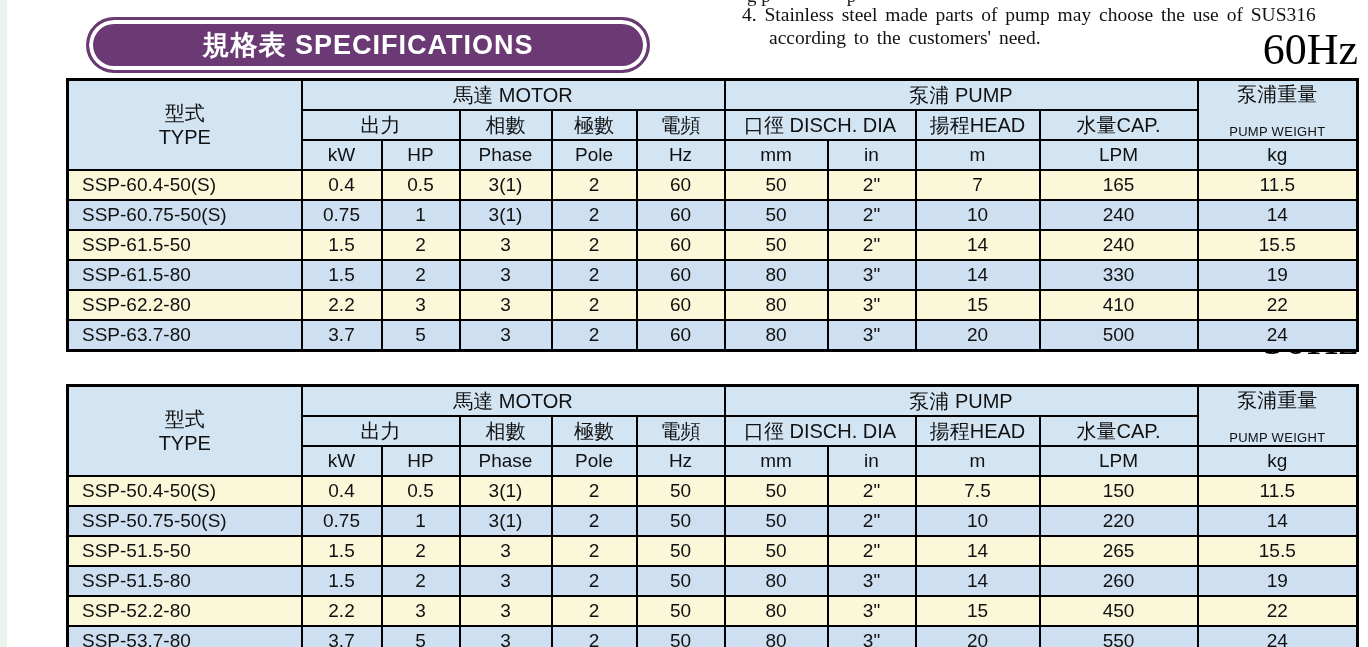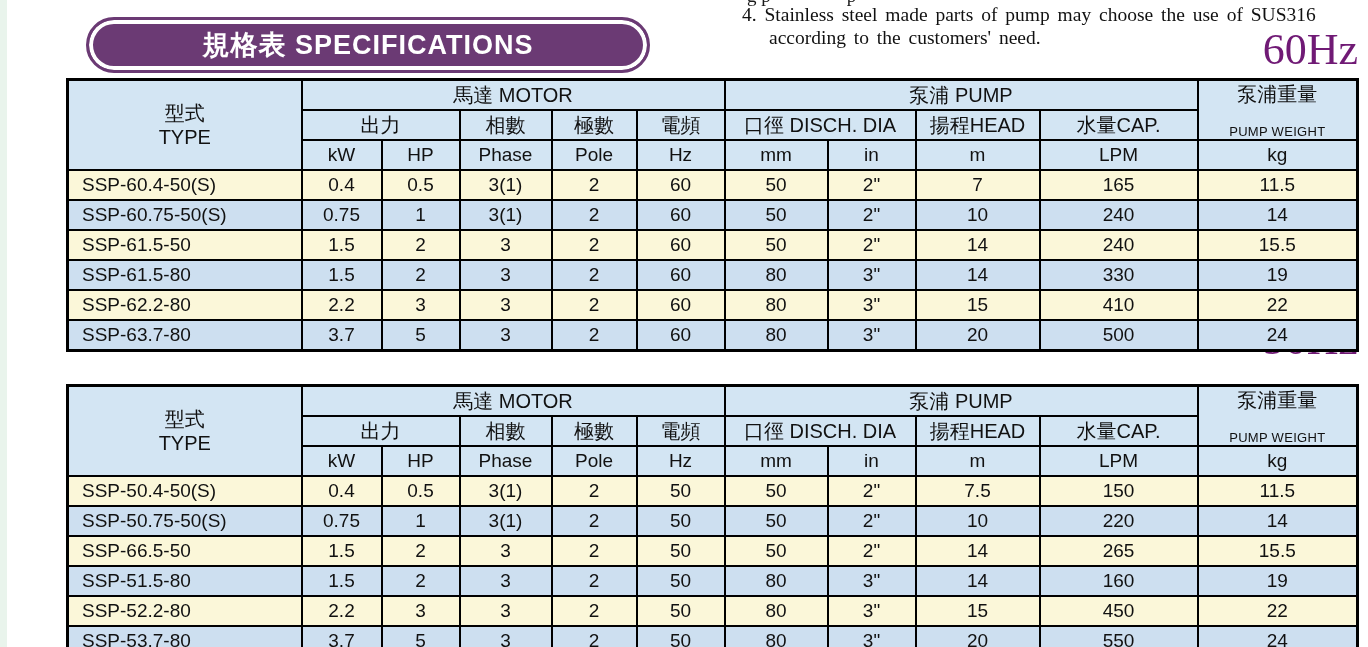--- a/index.html
+++ b/index.html
@@ -24,21 +24,21 @@
   .title-badge {
     position:absolute; left:86px; top:17px; width:558px; height:50px;
     background:#6b3a74; border:3px solid #6b3a74; border-radius:30px;
     box-shadow: inset 0 0 0 4px #ffffff;
     display:flex; align-items:center; justify-content:center;
     color:#ffffff; font-size:27px; font-weight:bold; letter-spacing:1px;
   }
 
   .freq-label {
     position:absolute; right:10px;
-    font-family:"Liberation Serif", serif; font-size:44px; color:#701a75;
+    font-family:"Liberation Serif", serif; font-size:44px; color:#000000;
     line-height:44px;
   }
   #freq-60 { top:28px; }
   #freq-50 { top:318px; }
 
   table.spec-table {
     position:absolute; left:66px; width:1290px;
     border-collapse:collapse; table-layout:fixed;
     font-size:19px; color:#111; border:3px solid #000;
   }
@@ -280,21 +280,21 @@
           <td>3(1)</td>
           <td>2</td>
           <td>50</td>
           <td>50</td>
           <td>2"</td>
           <td>10</td>
           <td>220</td>
           <td>14</td>
         </tr>
         <tr class="row-y">
-          <td class="type-cell">SSP-66.5-50</td>
+          <td class="type-cell">SSP-51.5-50</td>
           <td>1.5</td>
           <td>2</td>
           <td>3</td>
           <td>2</td>
           <td>50</td>
           <td>50</td>
           <td>2"</td>
           <td>14</td>
           <td>265</td>
           <td>15.5</td>
@@ -302,21 +302,21 @@
         <tr class="row-b">
           <td class="type-cell">SSP-51.5-80</td>
           <td>1.5</td>
           <td>2</td>
           <td>3</td>
           <td>2</td>
           <td>50</td>
           <td>80</td>
           <td>3"</td>
           <td>14</td>
-          <td>160</td>
+          <td>260</td>
           <td>19</td>
         </tr>
         <tr class="row-y">
           <td class="type-cell">SSP-52.2-80</td>
           <td>2.2</td>
           <td>3</td>
           <td>3</td>
           <td>2</td>
           <td>50</td>
           <td>80</td>

